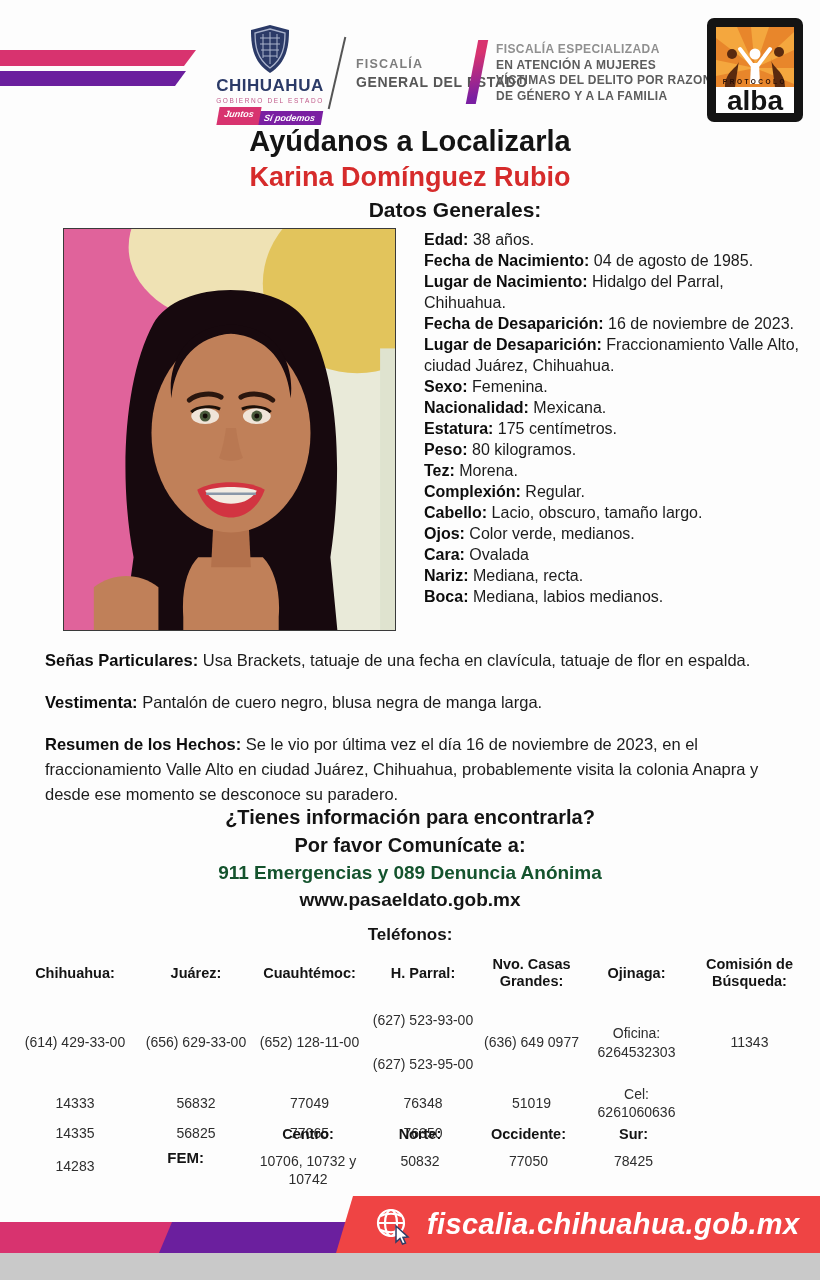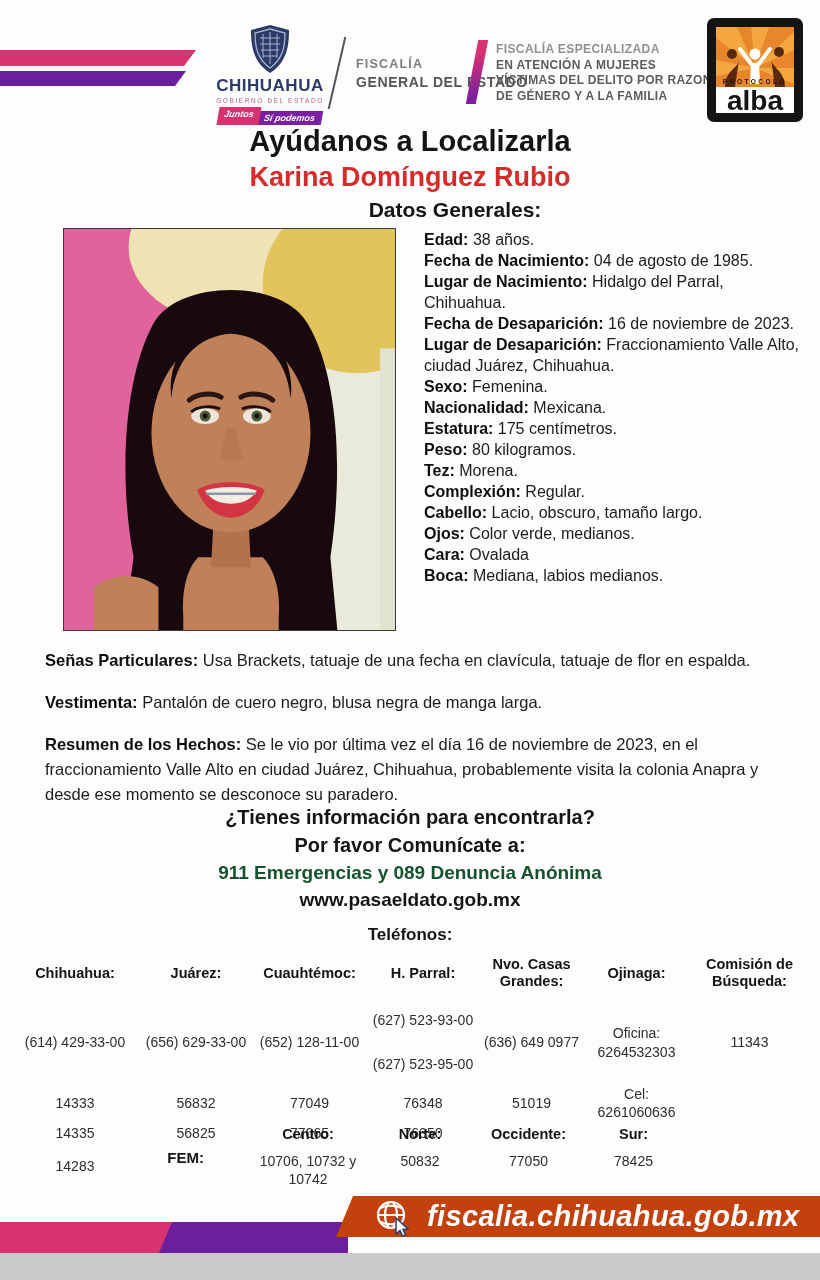--- a/index.html
+++ b/index.html
@@ -73,21 +73,21 @@
     grid-template-columns:242px 112px 112px 105px 105px 124px; }
   .fem-label { display:flex; align-items:center; justify-content:flex-end; padding-right:48px; font-size:15px; font-weight:bold; color:#141414;text-align:right; }
   .fem-group { display:flex; flex-direction:column; align-items:center; text-align:center; }
   .fem-group .th { margin-bottom:9px; }
   .fem-group .td { line-height:18px; }
 
   
   .foot-purple { position:absolute; left:0; top:1222px; width:348px; height:31px; background:#6b1f9e; }
   .foot-pink { position:absolute; left:0; top:1222px; width:172px; height:31px; background:#d8336f;
     clip-path:polygon(0 0,100% 0,calc(100% - 13px) 100%,0 100%); }
-  .foot-navy { position:absolute; left:336px; top:1196px; right:0; height:41px; background:#c2410c;
+  .foot-navy { position:absolute; left:336px; top:1196px; right:0; height:57px; background:#ef4444;
     clip-path:polygon(17px 0,100% 0,100% 100%,0 100%);
     display:flex; align-items:center; padding-left:36px; gap:15px; }
   .foot-url { font-size:29px; font-weight:bold; font-style:italic; color:#ffffff; letter-spacing:0.4px; }
   .foot-gray { position:absolute; left:0; top:1253px; width:820px; height:27px; background:#c9c9c9; }
 </style>
 </head>
 <body>
 
 <div class="page">
 
@@ -200,20 +200,21 @@
     <div class="field"><b>Lugar de Desaparición:</b> <span>Fraccionamiento Valle Alto, ciudad Juárez, Chihuahua.</span></div>
     <div class="field"><b>Sexo:</b> <span>Femenina.</span></div>
     <div class="field"><b>Nacionalidad:</b> <span>Mexicana.</span></div>
     <div class="field"><b>Estatura:</b> <span>175 centímetros.</span></div>
     <div class="field"><b>Peso:</b> <span>80 kilogramos.</span></div>
     <div class="field"><b>Tez:</b> <span>Morena.</span></div>
     <div class="field"><b>Complexión:</b> <span>Regular.</span></div>
     <div class="field"><b>Cabello:</b> <span>Lacio, obscuro, tamaño largo.</span></div>
     <div class="field"><b>Ojos:</b> <span>Color verde, medianos.</span></div>
     <div class="field"><b>Cara:</b> <span>Ovalada</span></div>
+    <div class="field"><b>Nariz:</b> <span>Mediana, recta.</span></div>
     <div class="field"><b>Boca:</b> <span>Mediana, labios medianos.</span></div>
   </div>
 
   <p class="sec sec1"><b>Señas Particulares:</b> <span>Usa Brackets, tatuaje de una fecha en clavícula, tatuaje de flor en espalda.</span></p>
   <p class="sec sec2"><b>Vestimenta:</b> <span>Pantalón de cuero negro, blusa negra de manga larga.</span></p>
   <p class="sec sec3"><b>Resumen de los Hechos:</b> <span>Se le vio por última vez el día 16 de noviembre de 2023, en el fraccionamiento Valle Alto en ciudad Juárez, Chihuahua, probablemente visita la colonia Anapra y desde ese momento se desconoce su paradero.</span></p>
 
   <div class="c-line c1">¿Tienes información para encontrarla?</div>
   <div class="c-line c2">Por favor Comunícate a:</div>
   <div class="c-line c3">911 Emergencias y 089 Denuncia Anónima</div>

